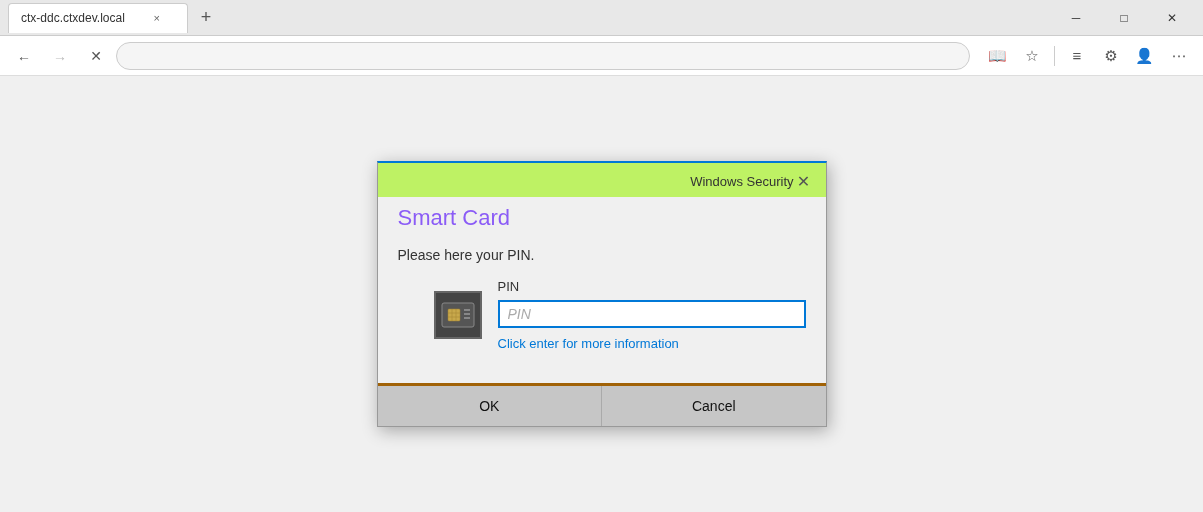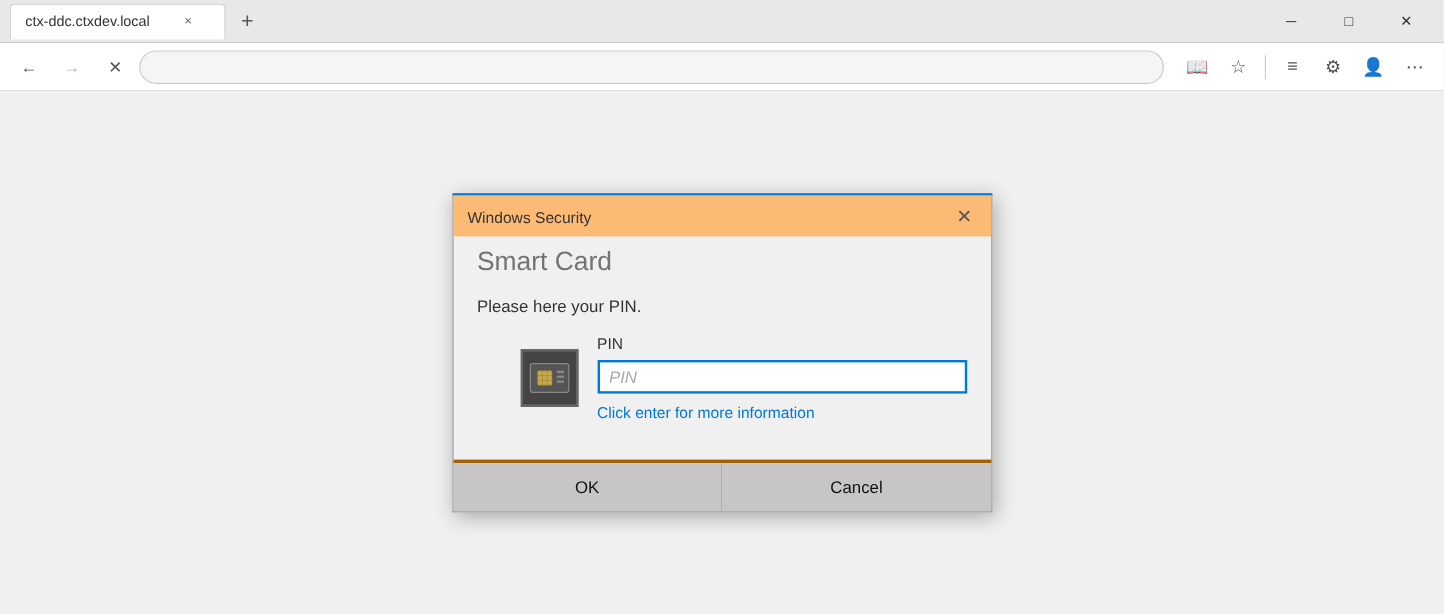--- a/index.html
+++ b/index.html
@@ -191,23 +191,23 @@
       background: #f0f0f0;
       border: 1px solid #999;
       border-top: 2px solid #0078d7;
       width: 450px;
       box-shadow: 2px 4px 16px rgba(0,0,0,0.3);
     }
 
     .dialog-titlebar {
       display: flex;
       align-items: center;
-      justify-content: space-between;
+      justify-content: flex-end;
       padding: 8px 12px 6px 12px;
-      background: #fdba74;
+      background: #bef264;
     }
 
     .dialog-title {
       font-size: 13px;
       color: #333;
     }
 
     .dialog-close-btn {
       width: 20px;
       height: 20px;
@@ -222,21 +222,21 @@
       border-radius: 2px;
     }
 
     .dialog-body {
       padding: 8px 20px 20px 20px;
     }
 
     .dialog-heading {
       font-size: 22px;
       font-weight: 300;
-      color: #737373;
+      color: #8b5cf6;
       margin-bottom: 16px;
     }
 
     .dialog-subtitle {
       font-size: 14px;
       color: #333;
       margin-bottom: 16px;
     }
 
     .dialog-row {

